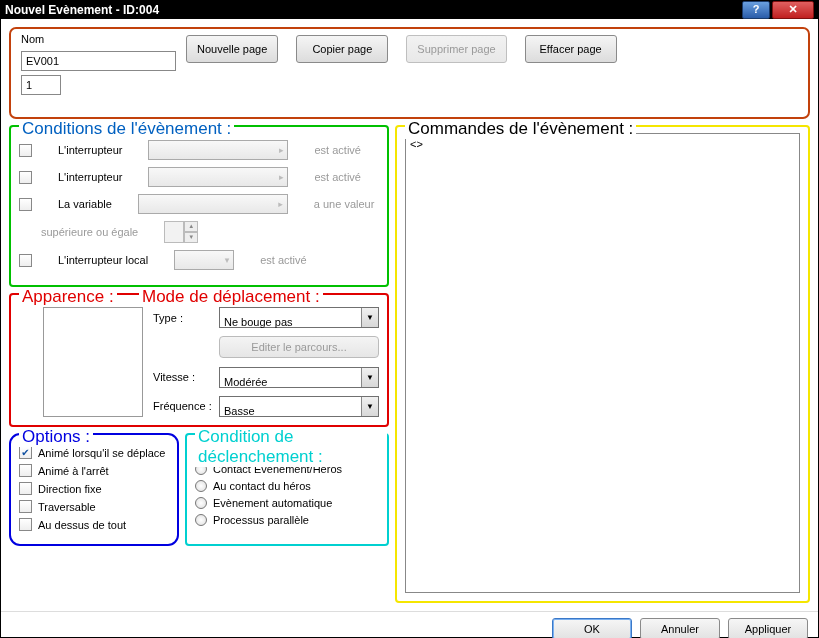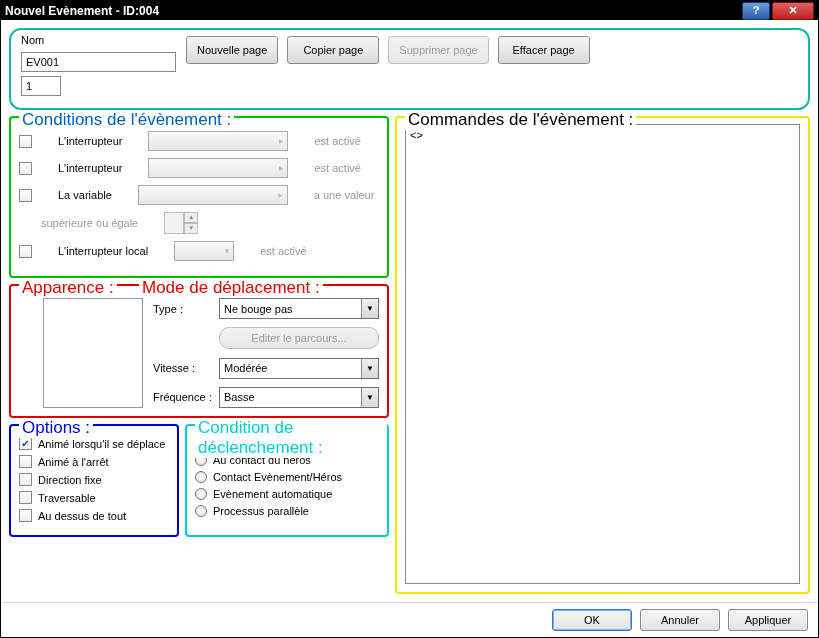--- a/index.html
+++ b/index.html
@@ -4,61 +4,61 @@
 <style>
   * { box-sizing: border-box; font-family: "Segoe UI", Tahoma, sans-serif; font-size: 11px; }
   body { margin: 0; background: #fff; }
   .window { width: 819px; height: 638px; border: 1px solid #000; background: #fff; display: flex; flex-direction: column; }
   .titlebar { background: #000; color: #fff; height: 22px; display: flex; align-items: center; padding: 0 4px; }
   .titlebar-text { flex: 1; font-weight: bold; font-size: 12px; }
   .titlebar-btns { display: flex; gap: 2px; }
   .tb-help { width: 28px; height: 18px; background: linear-gradient(#6aa0e0,#2a5ca8); border: 1px solid #1a3a6a; border-radius: 2px; color:#fff; text-align:center; line-height:15px; font-weight:bold; cursor:pointer; }
   .tb-close { width: 42px; height: 18px; background: linear-gradient(#e06060,#c02020); border: 1px solid #801010; border-radius: 2px; color:#fff; text-align:center; line-height:15px; font-weight:bold; cursor:pointer; }
   .client { flex:1; padding: 8px; display:flex; flex-direction:column; gap:6px; }
-  .top-group { border: 2px solid #14b8a6; border-radius: 12px; padding: 6px 10px 12px 10px; position:relative; }
+  .top-group { border: 2px solid #c2410c; border-radius: 7px; padding: 6px 10px 22px 10px; position:relative; }
   .top-group .lg { position:relative; top:-2px; color:#000; }
   .top-row { display:flex; gap:10px; align-items:flex-start; }
   .name-col { display:flex; flex-direction:column; gap:4px; }
   .text-input { border:1px solid #888; padding:2px 4px; background:#fff; height:20px; }
   .name-input { width: 155px; }
   .num-input { width: 40px; }
-  .page-btns { display:flex; gap:9px; }
+  .page-btns { display:flex; gap:18px; }
   .btn { height:28px; min-width:92px; padding:0 10px; background:linear-gradient(#f5f5f5,#dcdcdc); border:1px solid #8a8a8a; border-radius:3px; cursor:pointer; }
   .btn:disabled, .btn.disabled { color:#9a9a9a; cursor:default; background:linear-gradient(#f2f2f2,#e8e8e8); border-color:#bfbfbf;}
   .mid { display:flex; gap:6px; flex:1; min-height:0; }
   .left-col { width: 380px; display:flex; flex-direction:column; gap:6px; }
   .right-col { flex:1; }
   .frame { border: 2px solid; border-radius: 4px; padding: 6px 8px 8px 8px; position:relative; }
   .frame-legend { position:absolute; top:-8px; left:8px; background:#fff; padding:0 3px; font-size:17px; }
   .green { border-color:#00c000; }
   .green .frame-legend { color:#0060c0; }
   .red { border-color:#e00000; }
   .red .frame-legend { color:#e00000; }
-  .blue { border-color:#0000e0; }
+  .blue { border-color:#0000e0;border-radius:11px; }
   .blue .frame-legend { color:#0000e0; }
   .cyan { border-color:#00d0d0; }
   .cyan .frame-legend { color:#00d0d0; }
   .yellow { border-color:#f5e600; }
   .yellow .frame-legend { color:#000; }
   .cond-row { display:flex; align-items:center; gap:26px; margin: 7px 0; color:#333; }
   .cond-row .dis { color:#9a9a9a; }
   .cb { width:13px; height:13px; border:1px solid #888; background:linear-gradient(#fff,#eee); cursor:pointer; display:inline-flex; align-items:center; justify-content:center; font-size:10px; color:#1050a0;}
   .dd { height:20px; border:1px solid #aaa; background:linear-gradient(#f8f8f8,#e8e8e8); display:inline-flex; align-items:center; justify-content:flex-end; padding:0 4px; color:#9a9a9a; cursor:pointer;}
   .dd .arrow { margin-left:6px; font-size:9px; color:#555; }
   .dd.dis .arrow { color:#bbb;}
   .spin { width:36px; height:22px; display:inline-flex; }
   .spin input { width:20px; border:1px solid #bbb; background:#f2f2f2; color:#9a9a9a; text-align:center;}
   .spin .sb { width:14px; display:flex; flex-direction:column;}
   .spin .sb div { flex:1; border:1px solid #bbb; background:#eee; font-size:7px; text-align:center; line-height:8px; color:#888;}
   .two-col { display:flex; gap:10px;margin-left:24px; }
   .appearance-box { width:100px; height:110px; border:1px solid #999; background:#fff;}
   .move-grid { flex:1; display:grid; grid-template-columns:60px 1fr; gap:8px 6px; align-items:center;}
-  .select { height:21px; border:1px solid #707070; background:#fff; display:flex; align-items:center; padding:0 4px; cursor:pointer; position:relative;}
+  .select { height:21px; border:1px solid #707070; background:#fff; display:flex; align-items:flex-start; padding:8px 4px; cursor:pointer; position:relative;}
   .select .sar { position:absolute; right:0; top:0; bottom:0; width:17px; border-left:1px solid #888; background:linear-gradient(#f0f0f0,#d8d8d8); display:flex; align-items:center; justify-content:center; font-size:8px;}
-  .small-btn { height:22px; border:1px solid #bbb; background:linear-gradient(#f4f4f4,#e6e6e6); color:#9a9a9a; border-radius:10px; cursor:default; padding: 0 8px;}
+  .small-btn { height:22px; border:1px solid #bbb; background:linear-gradient(#f4f4f4,#e6e6e6); color:#9a9a9a; border-radius:4px; cursor:default; padding: 0 8px;}
   .bottom-two { display:flex; gap:6px; }
   .opts { width:170px; }
   .opt-row, .trig-row { display:flex; align-items:center; gap:6px; margin:5px 0; }
   .radio { width:12px; height:12px; border:1px solid #777; border-radius:50%; background:radial-gradient(#fff,#ddd); display:inline-flex; align-items:center; justify-content:center; cursor:pointer;}
   .radio.sel::after { content:""; width:5px; height:5px; background:#2a5ca8; border-radius:50%;}
   .cmd-box { border:1px solid #888; background:#fff; height: 460px; padding:4px; overflow:auto; font-family:monospace; }
   .footer { display:flex; justify-content:flex-end; gap:8px; padding:6px 10px; border-top:1px solid #ddd;}
   .fbtn { height:22px; width:80px; border:1px solid #8a8a8a; border-radius:3px; background:linear-gradient(#f6f6f6,#e2e2e2); cursor:pointer;}
   .fbtn.default { border:1px solid #3a78c8; box-shadow: inset 0 0 0 1px #7ab0f0;}
   label.txt { color:#000; }
@@ -196,25 +196,25 @@
               </div>
           </div>
           <div class="frame cyan" style="flex:1">
             <span class="frame-legend">Condition de déclenchement :</span>
             <div class="trig-row">
                 <span class="radio sel"></span>
                 <label>Par la touche action</label>
               </div>
             <div class="trig-row">
                 <span class="radio"></span>
+                <label>Contact Evènement/Héros</label>
+              </div>
+            <div class="trig-row">
+                <span class="radio"></span>
                 <label>Au contact du héros</label>
-              </div>
-            <div class="trig-row">
-                <span class="radio"></span>
-                <label>Contact Evènement/Héros</label>
               </div>
             <div class="trig-row">
                 <span class="radio"></span>
                 <label>Evènement automatique</label>
               </div>
             <div class="trig-row">
                 <span class="radio"></span>
                 <label>Processus parallèle</label>
               </div>
           </div>

